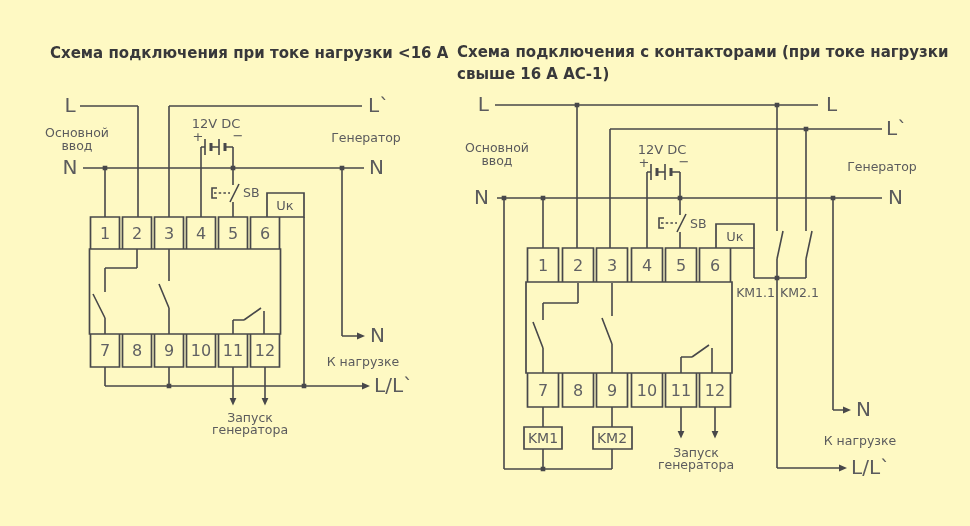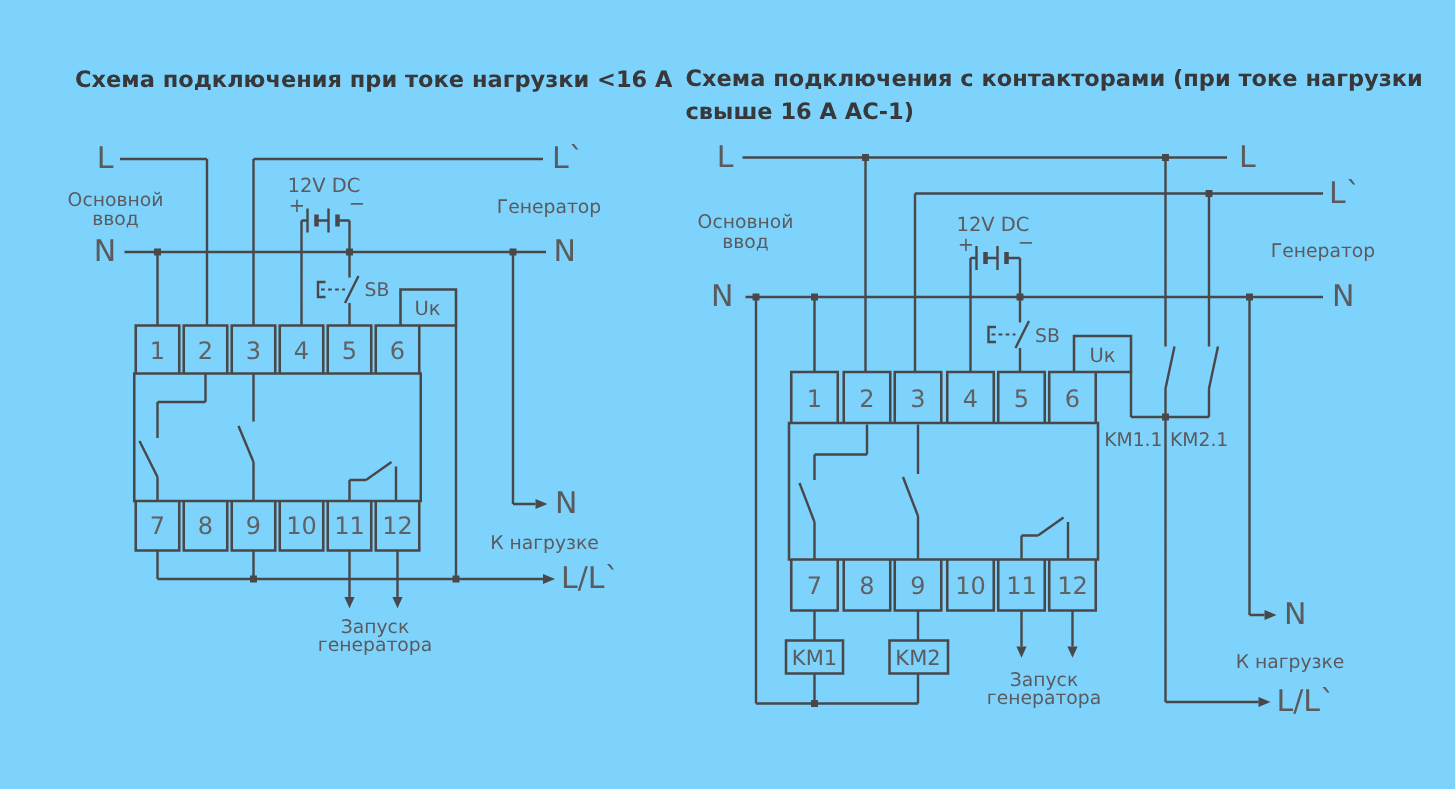--- a/index.html
+++ b/index.html
@@ -4,21 +4,21 @@
 <style>
   html, body {
     margin: 0;
     padding: 0;
     background: #ffffff;
   }
   .canvas {
     position: relative;
     width: 970px;
     height: 526px;
-    background: #7dd3fc;
+    background: #fef9c3;
     overflow: hidden;
   }
   svg text {
     font-family: "DejaVu Sans", sans-serif;
   }
   .ttl  { font-size: 15px; font-weight: bold; fill: #38383a; }
   .big  { font-size: 20px; fill: #5b5b5d; }
   .sm   { font-size: 12.5px; fill: #5b5b5d; }
   .sm13 { font-size: 13px; fill: #5b5b5d; }
   .sm14 { font-size: 14px; fill: #5b5b5d; }

